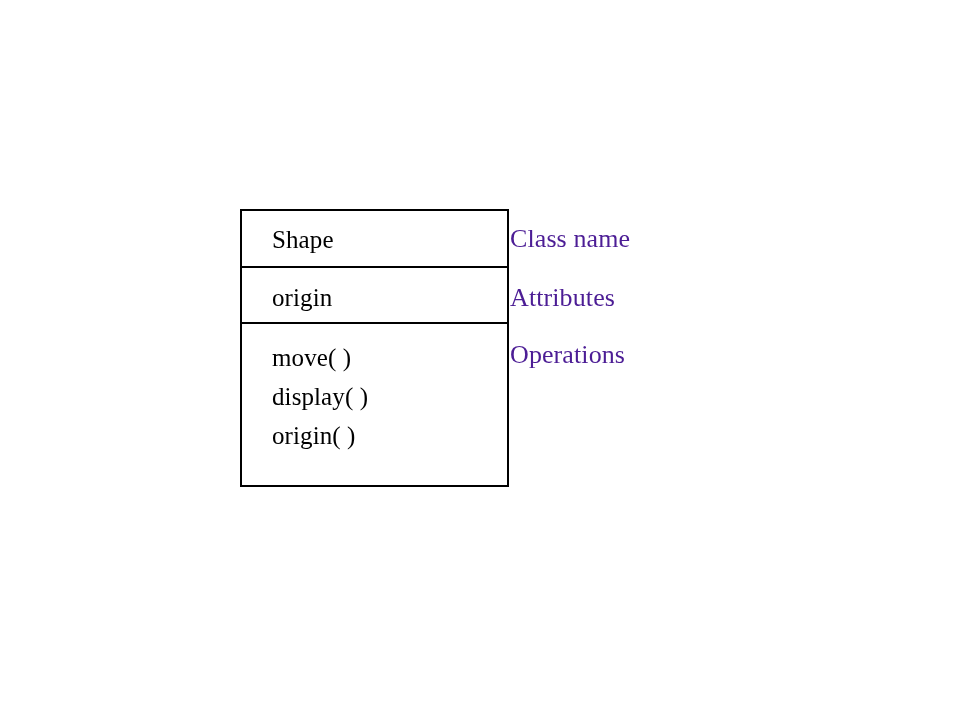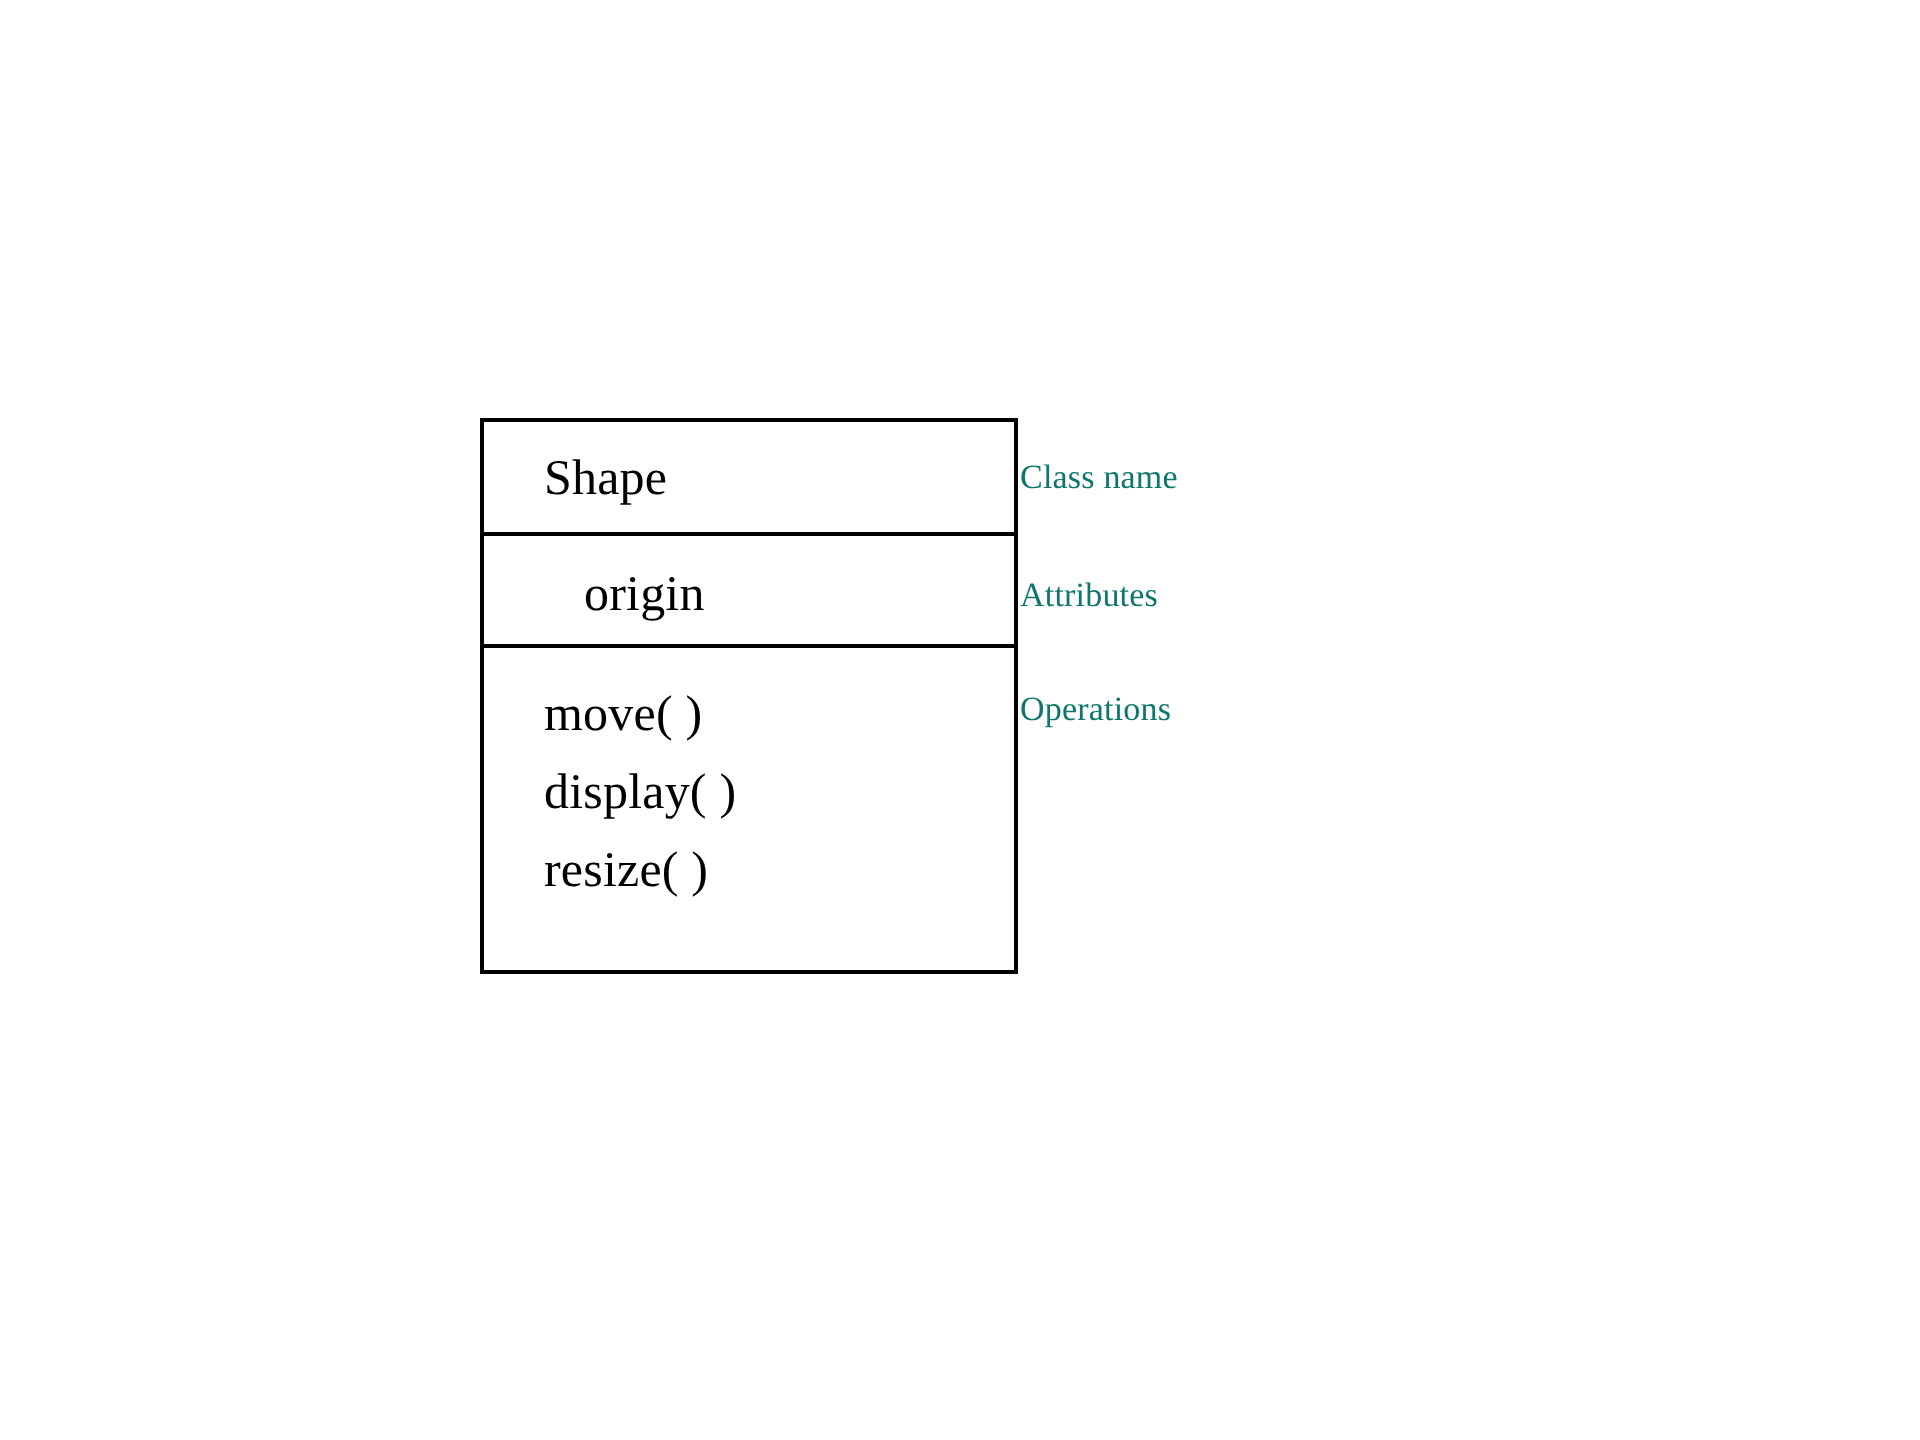--- a/index.html
+++ b/index.html
@@ -65,21 +65,20 @@
     white-space: nowrap;
     color: #000000;
   }
 
   .class-name-text {
     top: 16px;
   }
 
   .attribute-text {
     top: 17px;
-    margin-left: 20px;
   }
 
   .operations-list {
     position: absolute;
     left: 30px;
     top: 14px;
     margin: 0;
     padding: 0;
     list-style: none;
   }
@@ -89,25 +88,25 @@
     line-height: 39px;
     letter-spacing: 0.1px;
     white-space: nowrap;
     color: #000000;
   }
 
   
   .annotation {
     position: absolute;
     left: 510px;
-    font-size: 17px;
+    font-size: 26px;
     line-height: 25px;
     letter-spacing: 0.1px;
     white-space: nowrap;
-    color: #0f766e;
+    color: #4c1d95;
   }
 
   .annotation-class-name  { top: 226px; }
   .annotation-attributes  { top: 285px; text-align: center; }
   .annotation-operations  { top: 342px; text-align: right; }
 </style>
 </head>
 <body>
 
 <div id="canvas">
@@ -119,21 +118,21 @@
     </div>
 
     <div class="compartment attributes-compartment">
       <div class="member attribute-text">origin</div>
     </div>
 
     <div class="compartment operations-compartment">
       <ul class="operations-list">
         <li class="operation-item">move( )</li>
         <li class="operation-item">display( )</li>
-        <li class="operation-item">resize( )</li>
+        <li class="operation-item">origin( )</li>
       </ul>
     </div>
 
   </div>
 
   <div class="annotation annotation-class-name">Class name</div>
 
   <div class="annotation annotation-attributes">Attributes</div>
 
   <div class="annotation annotation-operations">Operations</div>

